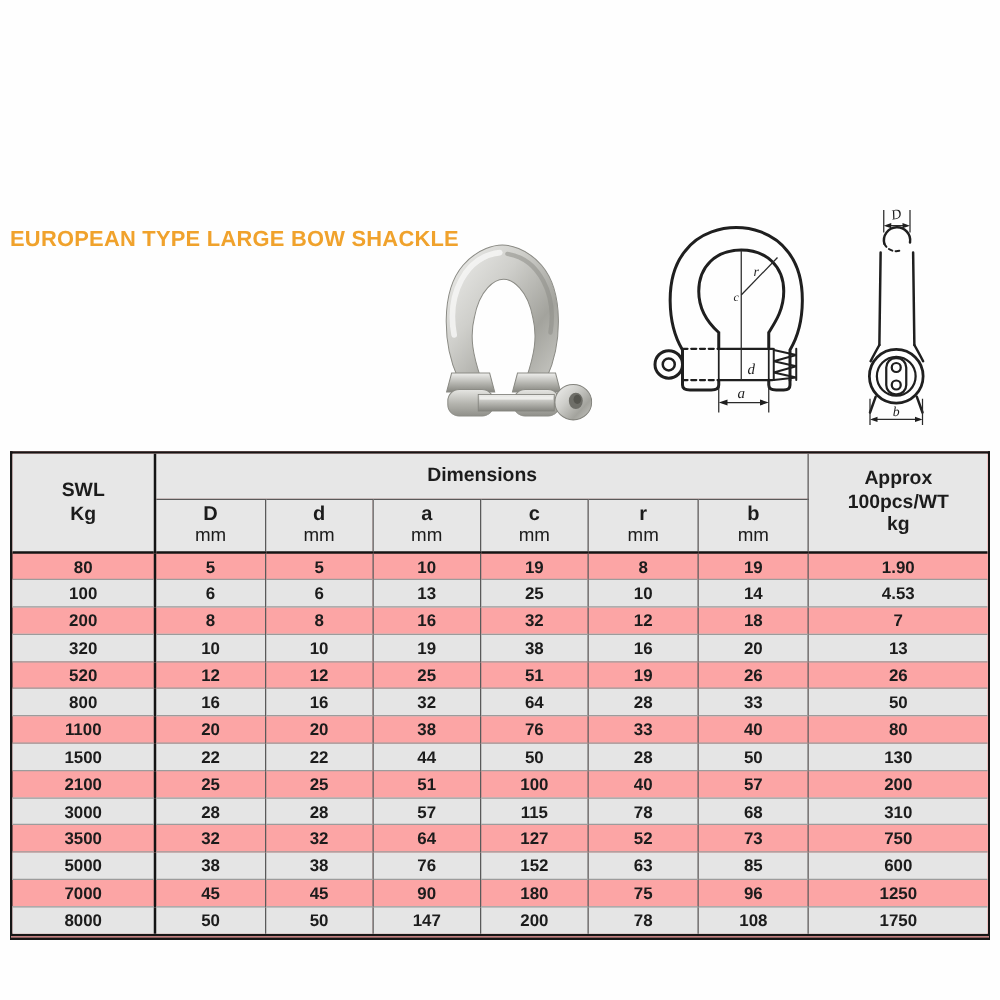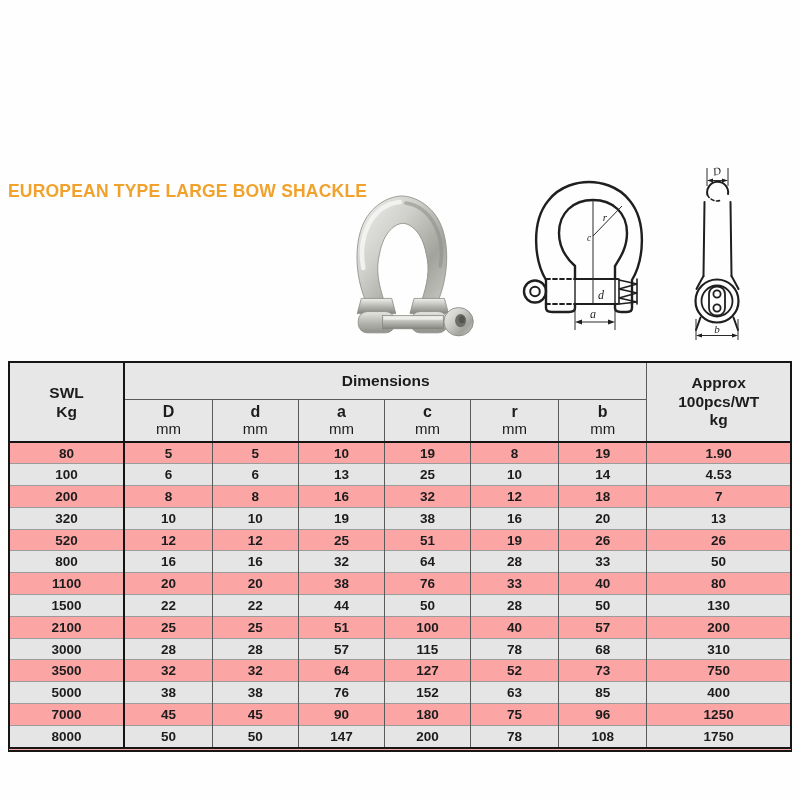--- a/index.html
+++ b/index.html
@@ -353,21 +353,21 @@
             <td>750</td>
           </tr>
           <tr>
             <td>5000</td>
             <td class="thick-left">38</td>
             <td>38</td>
             <td>76</td>
             <td>152</td>
             <td>63</td>
             <td>85</td>
-            <td>400</td>
+            <td>600</td>
           </tr>
           <tr>
             <td>7000</td>
             <td class="thick-left">45</td>
             <td>45</td>
             <td>90</td>
             <td>180</td>
             <td>75</td>
             <td>96</td>
             <td>1250</td>

